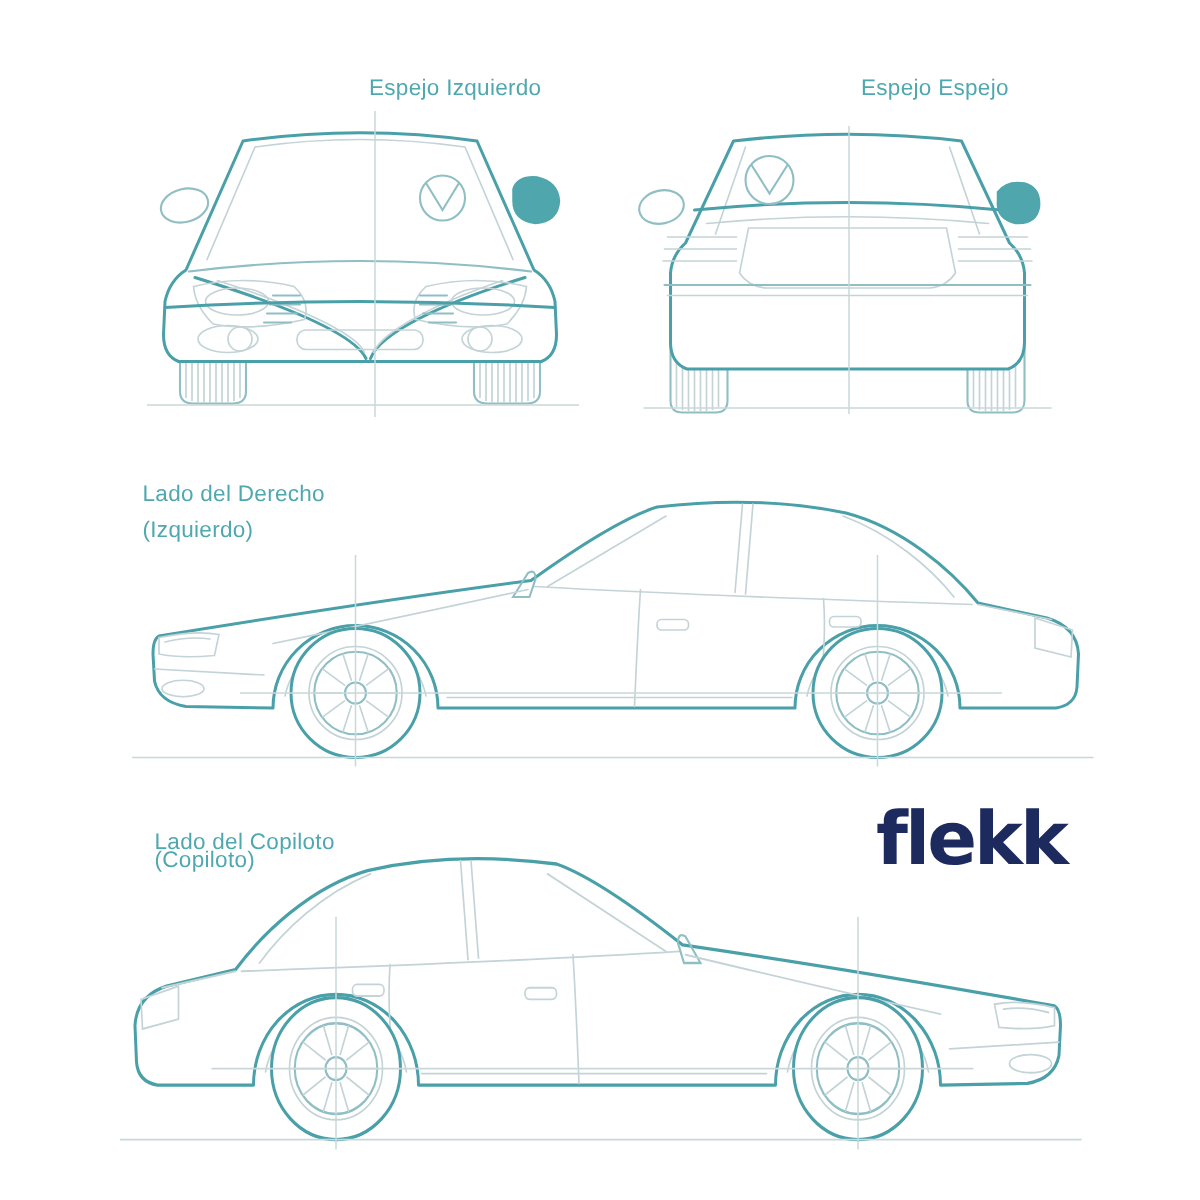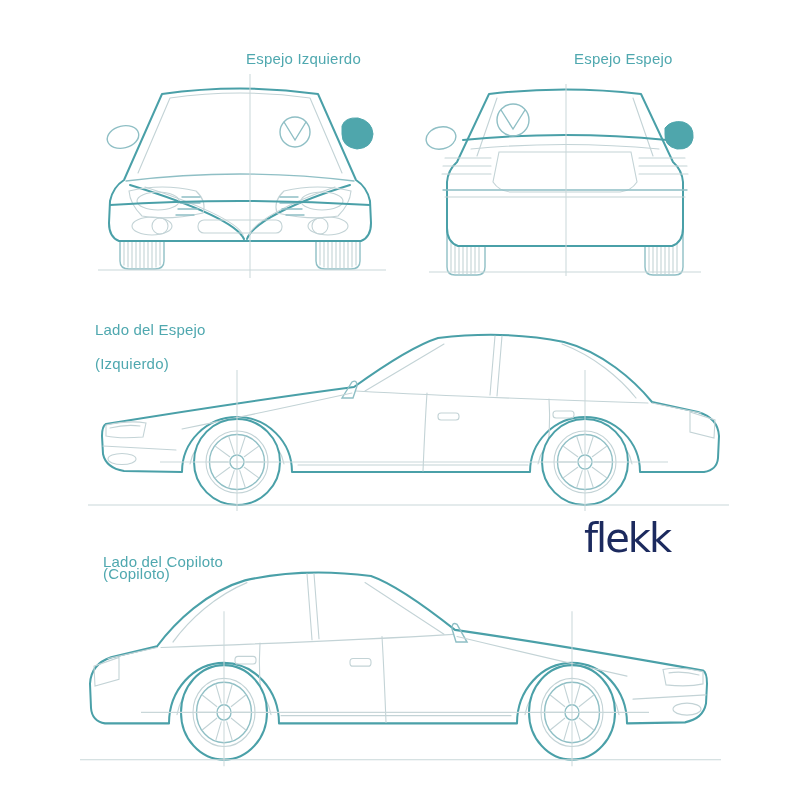--- a/index.html
+++ b/index.html
@@ -1,39 +1,39 @@
 <!DOCTYPE html>
 <html style="--line: #4AA0A8; --line-soft: #8FBFC5; --line-light: #C3D3D6; --guide: #C9D7D9; --label: #4FA8AF; --mirror-highlight: #4FA6AC; --logo: #1C2A5E;"><head>
 <meta charset="utf-8">
 <style>
   html,body{margin:0;padding:0;}
   body{width:800px;height:800px;background:#fff;font-family:"Liberation Sans",sans-serif;overflow:hidden;}
   .canvas{position:relative;width:703px;height:800px;background:#fff;}
   .lbl{position:absolute;color:var(--label,#4FA8AF);font-size:15px;letter-spacing:.2px;white-space:nowrap;}
-  .logo{position:absolute;left:584px;top:516px;color:var(--logo,#1C2A5E);
-        font-family:"DejaVu Sans",sans-serif;font-weight:400;font-size:40px;
+  .logo{position:absolute;left:584px;top:538px;color:var(--logo,#1C2A5E);
+        font-family:"DejaVu Sans",sans-serif;font-weight:700;font-size:49px;
         letter-spacing:-2px;line-height:44px;}
   svg{position:absolute;display:block;}
   .s2 {stroke:var(--line,#4AA0A8);stroke-width:2;fill:none;stroke-linecap:round;stroke-linejoin:round;}
   .s2f{stroke:var(--line,#4AA0A8);stroke-width:2;fill:#fff;stroke-linecap:round;stroke-linejoin:round;}
   .s1 {stroke:var(--line-light,#C3D3D6);stroke-width:1.1;fill:none;stroke-linecap:round;}
   .s1t{stroke:var(--line-soft,#8FBFC5);stroke-width:1.4;fill:none;stroke-linecap:round;}
   .guide{stroke:var(--guide,#C9D7D9);stroke-width:1;fill:none;}
   .mir{fill:var(--mirror-highlight,#4FA6AC);stroke:var(--mirror-highlight,#4FA6AC);stroke-width:1;}
   .wfill{fill:#fff;}
 </style>
 </head>
 <body style="background: rgb(255, 255, 255);">
 
 <div class="canvas">
 
   <div class="lbl" style="left:246px;top:50px;">Espejo Izquierdo</div>
   <div class="lbl" style="left:574px;top:50px;">Espejo Espejo</div>
-  <div class="lbl" style="left:95px;top:321px;">Lado del Espejo</div>
-  <div class="lbl" style="left:95px;top:345px;margin-top:10px;">(Izquierdo)</div>
+  <div class="lbl" style="left:95px;top:321px;">Lado del Derecho</div>
+  <div class="lbl" style="left:95px;top:345px;">(Izquierdo)</div>
   <div class="lbl" style="left:103px;top:553px;">Lado del Copiloto</div>
   <div class="lbl" style="left:103px;top:565px;">(Copiloto)</div>
 
   <div class="logo">flekk</div>
 
   <svg style="left:90px;top:70px;" width="300" height="212" viewBox="0 0 300 212">
 
     <g>
       <path class="s1t wfill" d="M30 150 h44 v41 q0 8 -9 8 h-26 q-9 0 -9 -8 Z"></path>
       <path class="s1" d="M34 154 V195 M38 154 V197 M42 154 V198 M46 154 V198 M50 154 V198 M54 154 V198 M58 154 V198 M62 154 V198 M66 154 V197 M70 154 V195"></path>

